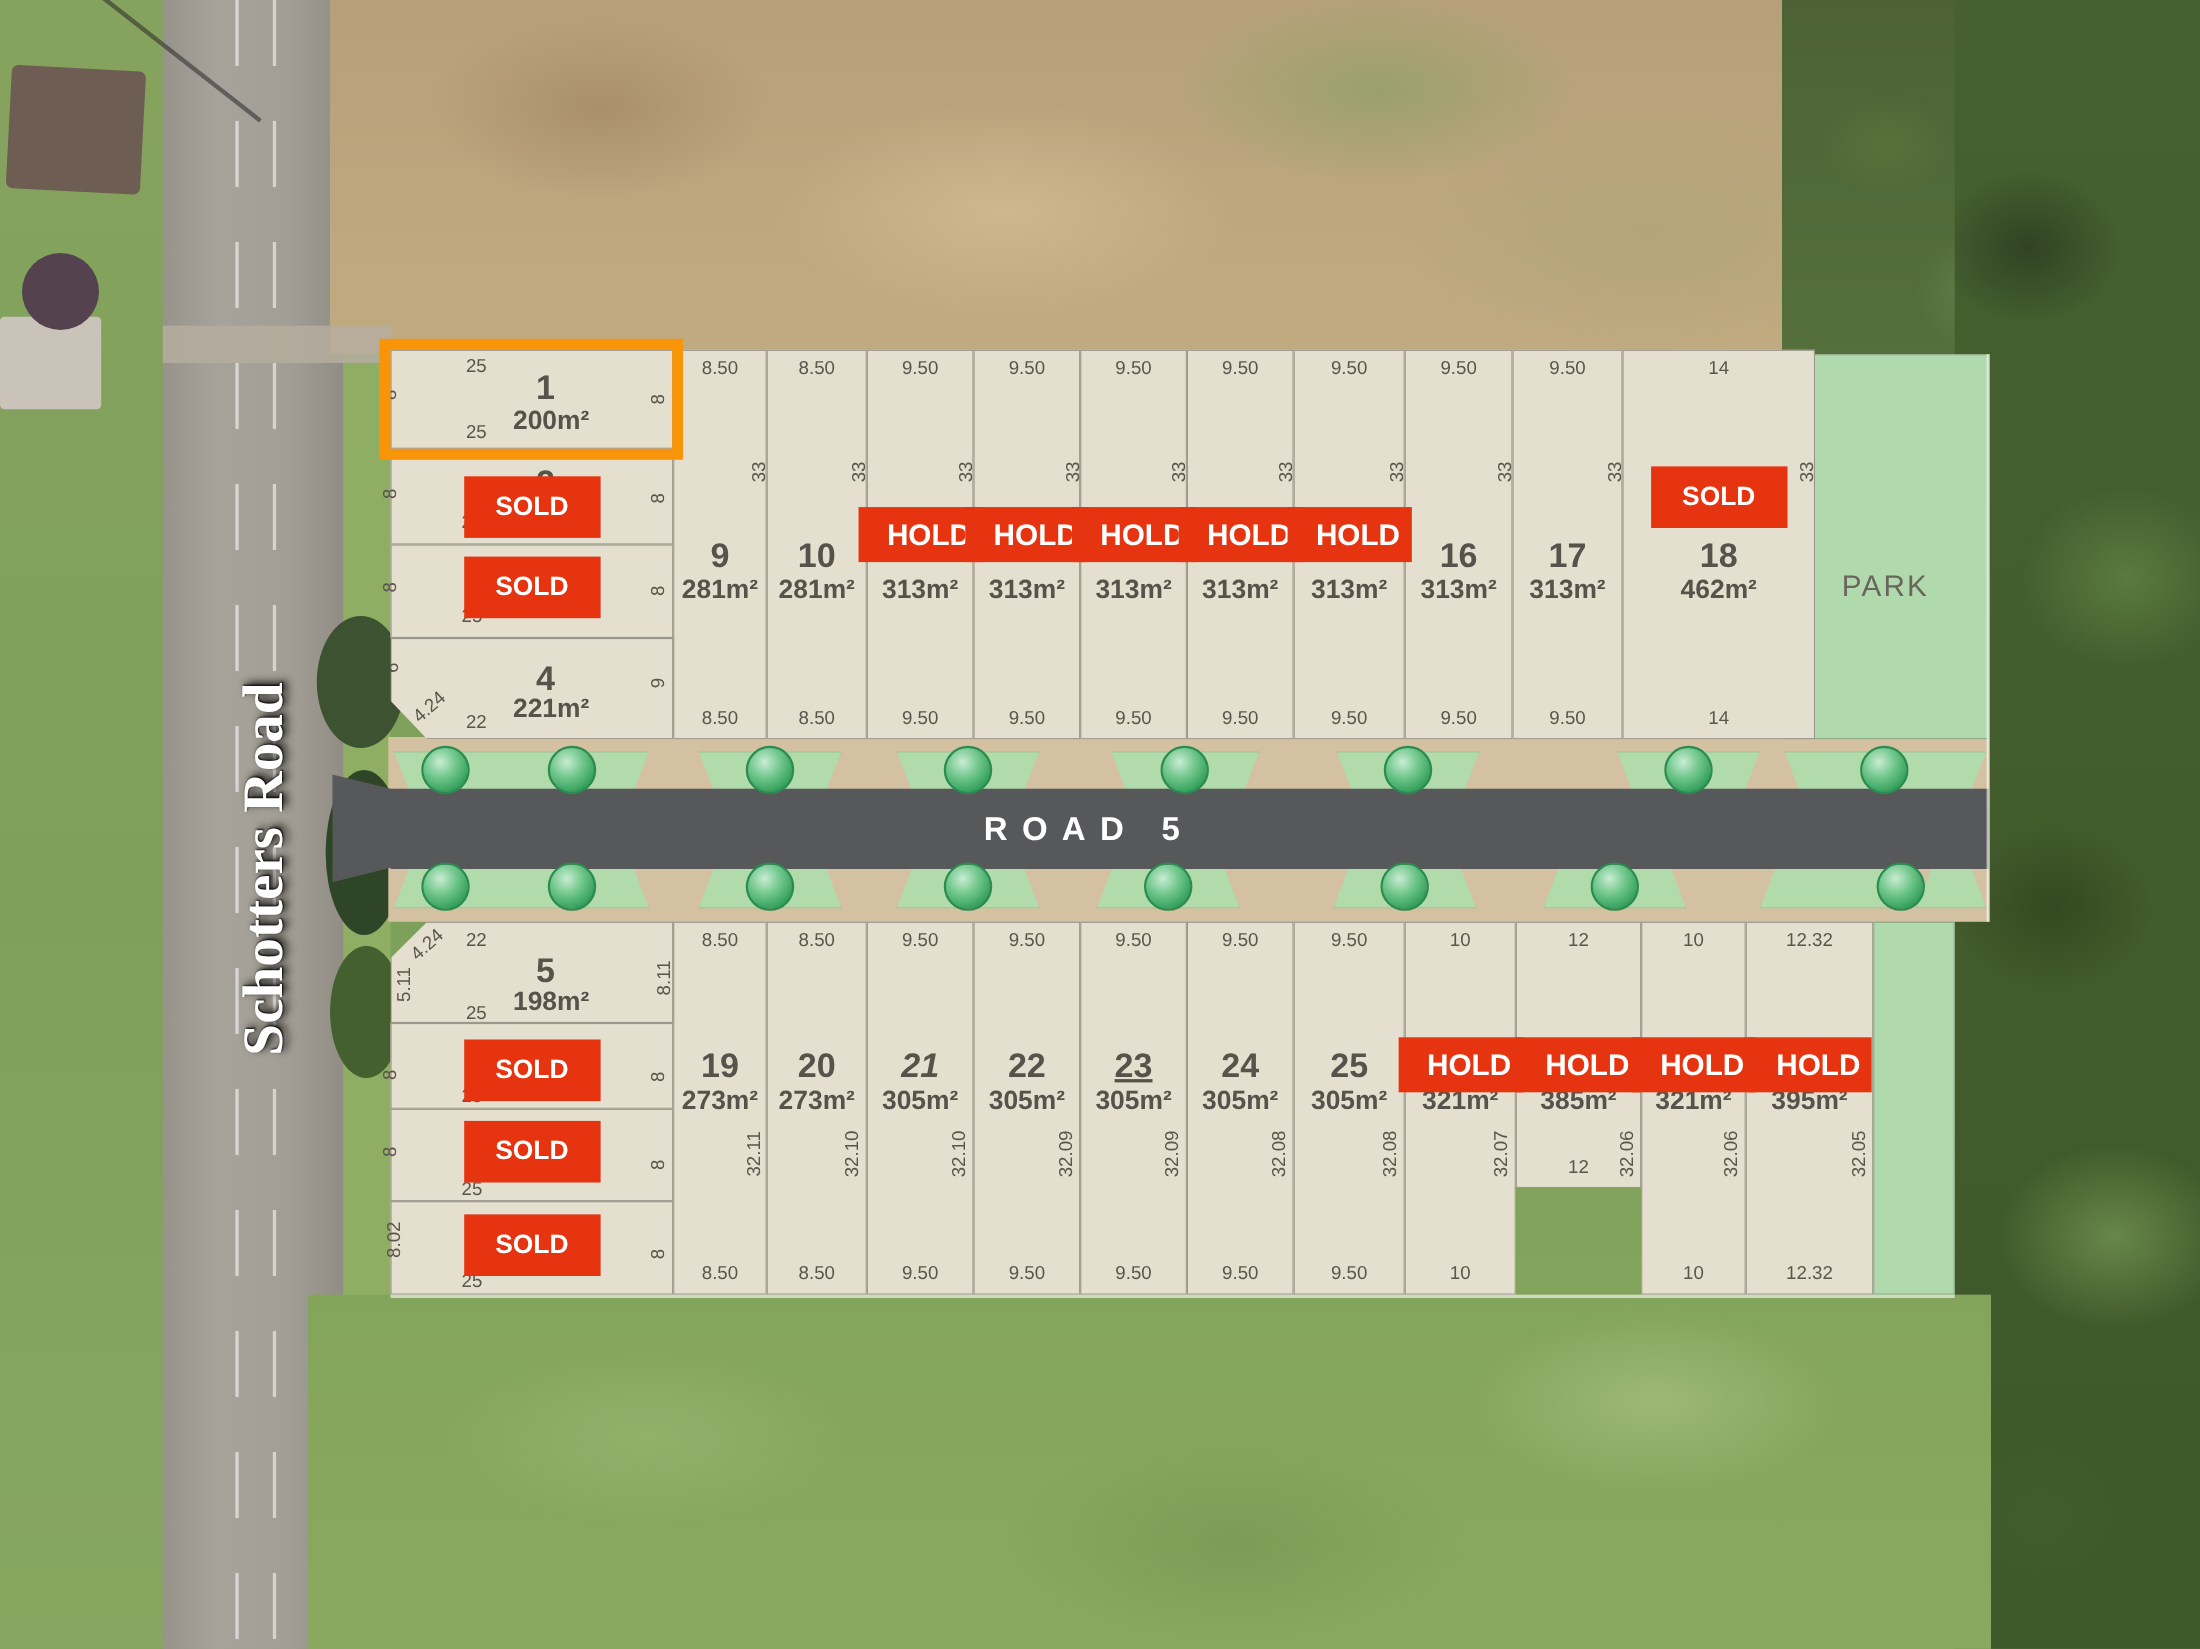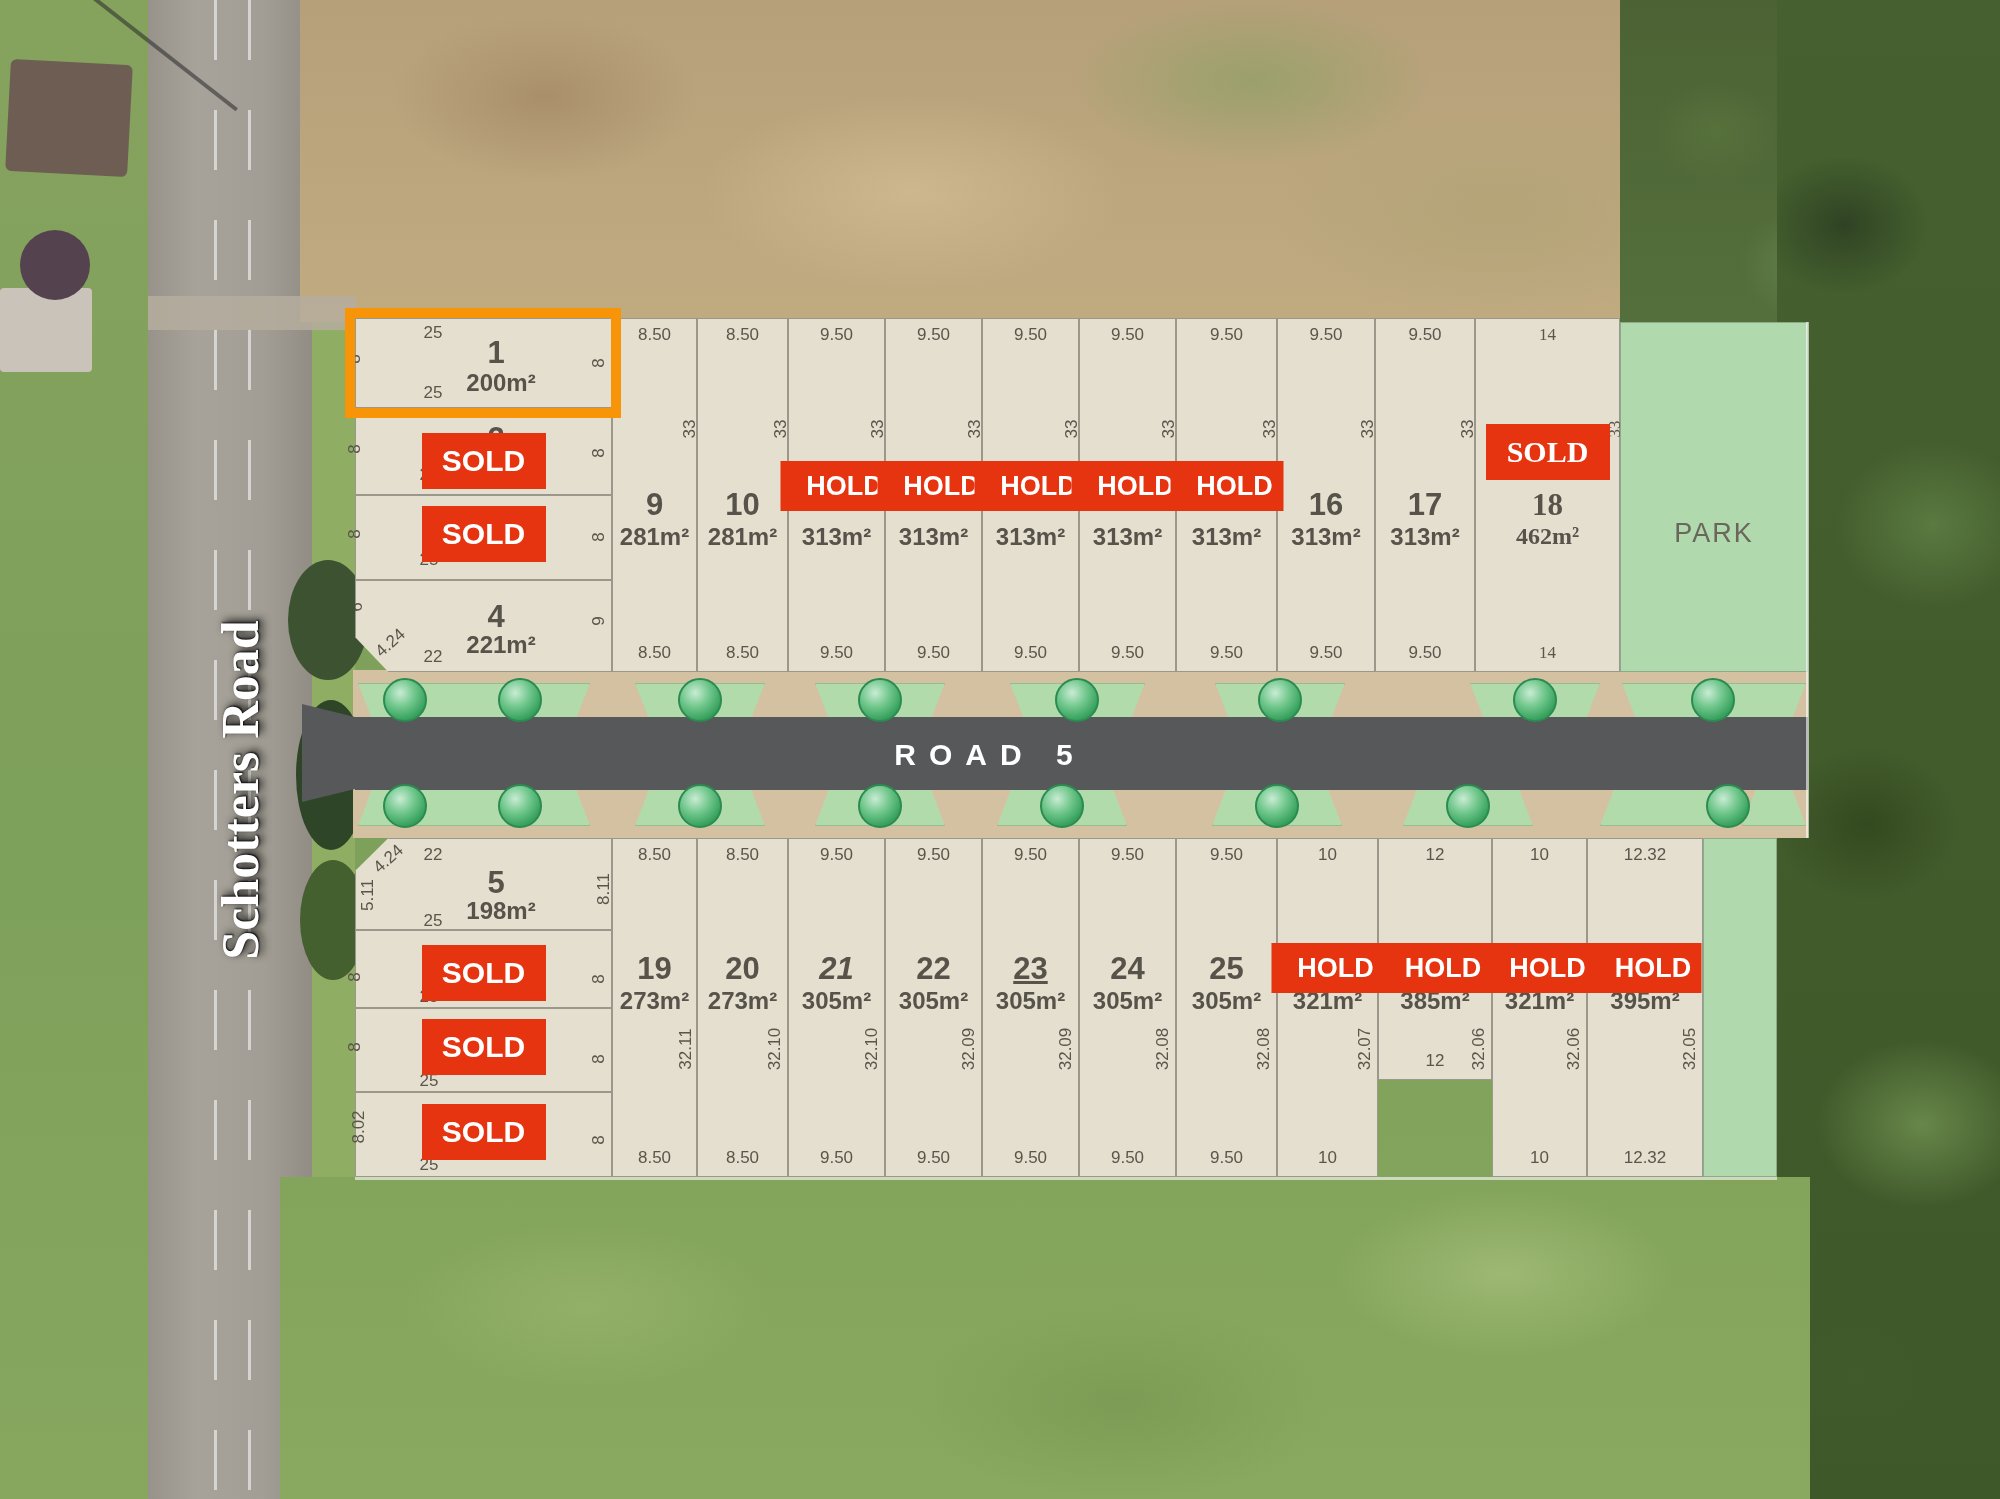--- a/index.html
+++ b/index.html
@@ -50,21 +50,21 @@
   .lotfill{background:#e4dfce;border:1.5px solid #9b978b;box-sizing:border-box;}
   .dim{position:absolute;font-size:17px;color:#5b554c;white-space:nowrap;}
   .hdim{transform:translateX(-50%);}
   .vdim{transform:rotate(-90deg);transform-origin:center;}
   .lot-number{position:absolute;width:100%;text-align:center;font-size:31px;
     font-weight:600;color:#57524a;}
   .lot-area{position:absolute;width:100%;text-align:center;font-size:24px;
     font-weight:600;color:#57524a;}
   .badge{position:absolute;display:flex;align-items:center;justify-content:center;
     background:#e5340f;color:#fff;font-weight:bold;z-index:6;}
-  .badge.sold{width:124px;height:56px;font-size:30px;}
+  .badge.sold{width:124px;height:56px;font-size:24px;}
   .badge.hold{width:97px;height:50px;font-size:27px;padding-left:16px;}
   .park{background:#b0d9ad;border:1.5px solid #8fa98c;box-sizing:border-box;}
   .park-label{position:absolute;width:100%;text-align:center;font-size:27px;
     letter-spacing:2px;color:#6a665c;}
   .road-tan{background:#d4c1a1;}
   .asphalt{background:#57585a;}
   .gstrip{background:#b2dbac;border:1px solid #95bd8f;box-sizing:border-box;}
   .tree{position:absolute;width:44px;height:44px;border-radius:50%;z-index:5;
     background:radial-gradient(circle at 38% 32%,#c9ecd3 0%,#6fc68b 40%,#35a05c 75%,#2c8b50 100%);
     border:2px solid #2c8b50;box-sizing:border-box;}
@@ -198,21 +198,21 @@
         <div class="lot-number" style="top: 168px;">16</div>
         <div class="lot-area" style="top: 204px;">313m²</div>
       </div>
       <div class="abs lotfill" style="left: 1375px; top: 318px; width: 100px; height: 354px;">
         <div class="dim hdim" style="left: 50%; top: 6px;">9.50</div>
         <div class="dim hdim" style="left: 50%; bottom: 8px;">9.50</div>
         <div class="dim vdim" style="right: -4px; top: 100px;">33</div>
         <div class="lot-number" style="top: 168px;">17</div>
         <div class="lot-area" style="top: 204px;">313m²</div>
       </div>
-      <div class="abs lotfill" style="left: 1475px; top: 318px; width: 145px; height: 354px; font-family: Liberation Serif, serif;">
+      <div class="abs lotfill" style="left: 1475px; top: 318px; width: 175px; height: 354px;">
         <div class="dim hdim" style="left: 50%; top: 6px;">14</div>
         <div class="dim hdim" style="left: 50%; bottom: 8px;">14</div>
         <div class="dim vdim" style="right: -4px; top: 100px;">33</div>
         <div class="lot-number" style="top: 168px;">18</div>
         <div class="lot-area" style="top: 204px;">462m²</div>
         <div class="badge sold" style="top: 105px; left: 50%; transform: translateX(-50%);">SOLD</div>
       </div>
       <div class="abs lotfill" style="left: 612px; top: 838px; width: 85px; height: 339px;">
         <div class="dim hdim" style="left: 50%; top: 6px;">8.50</div>
         <div class="dim hdim" style="left: 50%; bottom: 8px;">8.50</div>

